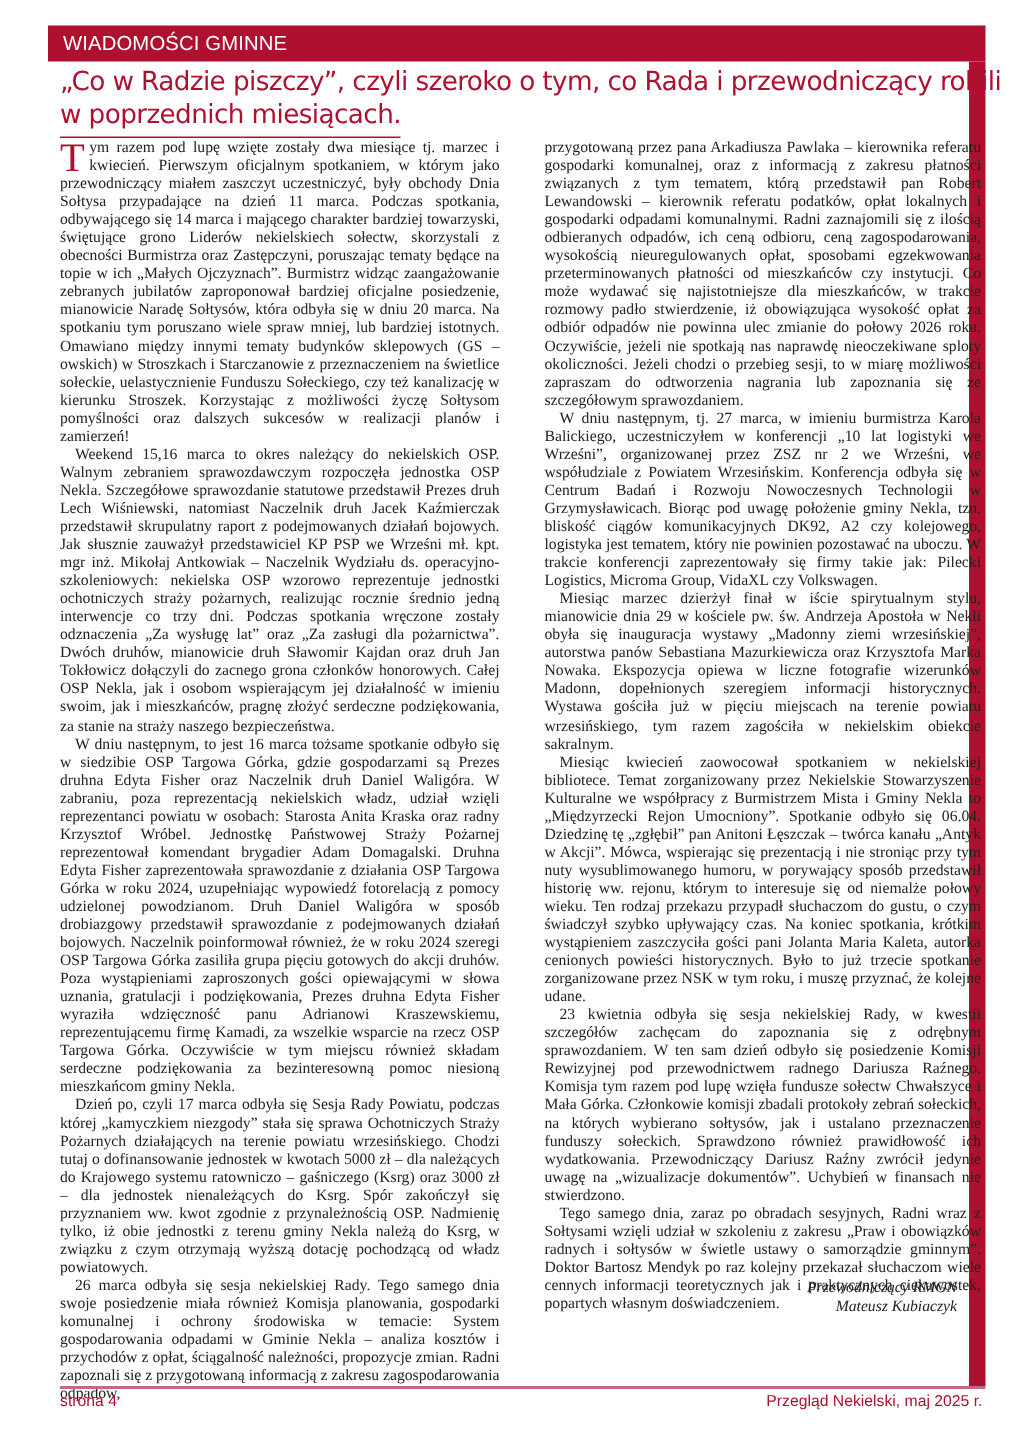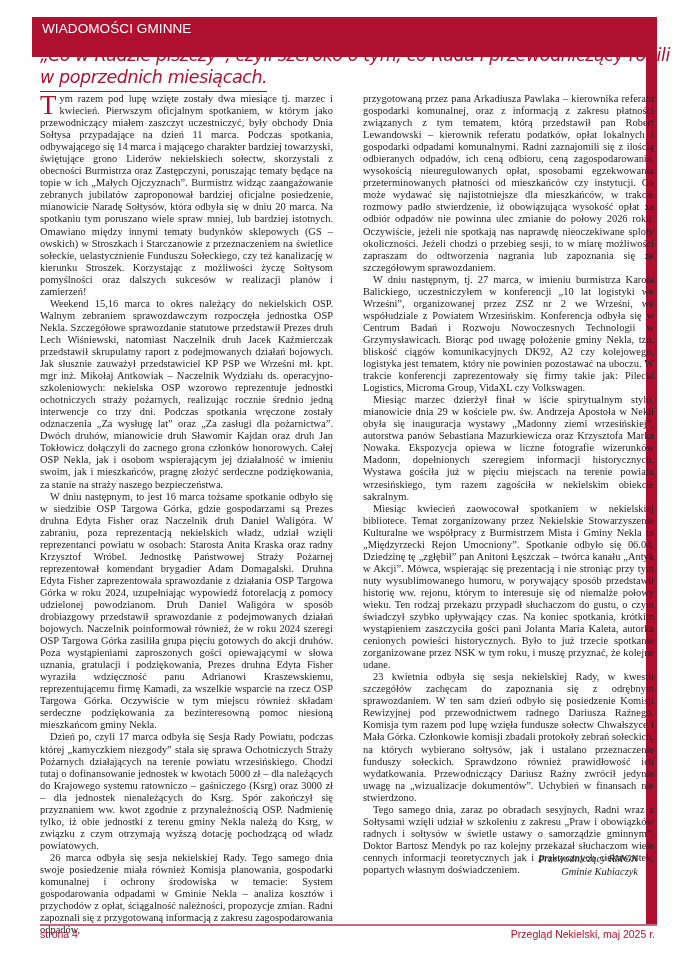--- a/index.html
+++ b/index.html
@@ -1,38 +1,37 @@
 <!DOCTYPE html>
 <html><head>
 <meta charset="utf-8">
 <style>
   html, body { margin: 0; padding: 0; background: #ffffff; }
   body { width: 679px; height: 960px; position: relative; overflow: hidden; }
   .page { position: absolute; left: 0; top: 0; width: 679px; height: 960px; background: #fff; }
 
   .section-bar {
-    position: absolute; left: 32px; top: 17px; width: 625px; height: 40px;
+    position: absolute; left: 32px; top: 17px; width: 625px; height: 24px;
     background: #b01030;
   }
   .section-bar-label {
     position: absolute; left: 10px; top: 4px;
     font-family: "Liberation Sans", "DejaVu Sans", sans-serif;
     font-size: 13.5px; color: #ffffff; letter-spacing: 0.1px;
   }
   .right-rule {
     position: absolute; left: 646px; top: 41px; width: 11px; height: 883px;
     background: #b01030;
   }
 
   .title {
     position: absolute; left: 40px; top: 44px; width: 600px;
     font-family: "DejaVu Sans", "Liberation Sans", sans-serif;
     font-size: 17.5px; line-height: 22px; color: #b01030;
     letter-spacing: -0.4px;
-    font-style: italic;
   }
   .title-line { display: block; white-space: nowrap; }
   .title-line.underlined { display: inline-block; border-bottom: 1.5px solid #b01030; padding-bottom: 4px; line-height: 20px; }
 
   .col {
     position: absolute; top: 93px;
     font-family: "Liberation Serif", "DejaVu Serif", serif;
     font-size: 10.45px; line-height: 12.05px; color: #222222;
     text-align: justify; hyphens: manual;
   }
@@ -89,20 +88,20 @@
     <p class="first">przygotowaną przez pana Arkadiusza Pawlaka – kierownika referatu gospodarki komunalnej, oraz z informacją z zakresu płatności związanych z tym tematem, którą przedstawił pan Robert Lewandowski – kierownik referatu podatków, opłat lokalnych i gospodarki odpadami komunalnymi. Radni zaznajomili się z ilością odbieranych odpadów, ich ceną odbioru, ceną zagospodarowania, wysokością nieuregulowanych opłat, sposobami egzekwowania przeterminowanych płatności od mieszkańców czy instytucji. Co może wydawać się najistotniejsze dla mieszkańców, w trakcie rozmowy padło stwierdzenie, iż obowiązująca wysokość opłat za odbiór odpadów nie powinna ulec zmianie do połowy 2026 roku. Oczywiście, jeżeli nie spotkają nas naprawdę nieoczekiwane sploty okoliczności.  Jeżeli chodzi o przebieg sesji, to w miarę możliwości zapraszam do odtworzenia nagrania lub zapoznania się ze szczegółowym sprawozdaniem.</p>
     <p>W dniu następnym, tj. 27 marca, w imieniu burmistrza Karola Balickiego, uczestniczyłem w konferencji „10 lat logistyki we Wrześni”, organizowanej przez ZSZ nr 2 we Wrześni, we współudziale z Powiatem Wrzesińskim. Konferencja odbyła się w Centrum Badań i Rozwoju Nowoczesnych Technologii w Grzymysławicach. Biorąc pod uwagę położenie gminy Nekla, tzn. bliskość ciągów komunikacyjnych DK92, A2 czy kolejowego, logistyka jest tematem, który nie powinien pozostawać na uboczu. W trakcie konferencji zaprezentowały się firmy takie jak: Pilecki Logistics, Microma Group, VidaXL czy Volkswagen.</p>
     <p>Miesiąc marzec dzierżył finał w iście spirytualnym stylu, mianowicie dnia 29 w kościele pw. św. Andrzeja Apostoła w Nekli obyła się inauguracja wystawy „Madonny ziemi wrzesińskiej”, autorstwa panów Sebastiana Mazurkiewicza oraz Krzysztofa Marka Nowaka. Ekspozycja opiewa w liczne fotografie wizerunków Madonn, dopełnionych szeregiem informacji historycznych. Wystawa gościła już w pięciu miejscach na terenie powiatu wrzesińskiego, tym razem zagościła w nekielskim obiekcie sakralnym.</p>
     <p>Miesiąc kwiecień zaowocował spotkaniem w nekielskiej bibliotece. Temat zorganizowany przez Nekielskie Stowarzyszenie Kulturalne we współpracy z Burmistrzem Mista i Gminy Nekla to „Międzyrzecki Rejon Umocniony”. Spotkanie odbyło się 06.04. Dziedzinę tę „zgłębił” pan Anitoni Łęszczak – twórca kanału „Antyk w Akcji”. Mówca, wspierając się prezentacją i nie stroniąc przy tym nuty wysublimowanego humoru, w porywający sposób przedstawił historię ww. rejonu, którym to interesuje się od niemalże połowy wieku. Ten rodzaj przekazu przypadł słuchaczom do gustu, o czym świadczył szybko upływający czas. Na koniec spotkania, krótkim wystąpieniem zaszczyciła gości pani Jolanta Maria Kaleta, autorka cenionych powieści historycznych. Było to już trzecie spotkanie zorganizowane przez NSK w tym roku, i muszę przyznać, że kolejne udane.</p>
     <p>23 kwietnia odbyła się sesja nekielskiej Rady, w kwestii szczegółów zachęcam do zapoznania się z odrębnym sprawozdaniem. W ten sam dzień odbyło się posiedzenie Komisji Rewizyjnej pod przewodnictwem radnego Dariusza Raźnego. Komisja tym razem pod lupę wzięła fundusze sołectw Chwałszyce i Mała Górka. Członkowie komisji zbadali protokoły zebrań sołeckich, na których wybierano sołtysów, jak i ustalano przeznaczenie funduszy sołeckich. Sprawdzono również prawidłowość ich wydatkowania. Przewodniczący Dariusz Raźny zwrócił jedynie uwagę na „wizualizacje dokumentów”. Uchybień w finansach nie stwierdzono.</p>
     <p>Tego samego dnia, zaraz po obradach sesyjnych, Radni wraz z Sołtysami wzięli udział w szkoleniu z zakresu „Praw i obowiązków radnych i sołtysów w świetle ustawy o samorządzie gminnym”. Doktor Bartosz Mendyk po raz kolejny przekazał słuchaczom wiele cennych informacji teoretycznych jak i praktycznych ciekawostek, popartych własnym doświadczeniem.</p>
   </div>
 
   <div class="signature">
     <div>Przewodniczący RMGN</div>
-    <div>Gminie Kubiaczyk</div>
+    <div>Mateusz Kubiaczyk</div>
   </div>
 
   <div class="footer-rule"></div>
   <div class="footer-left">strona 4</div>
   <div class="footer-right">Przegląd Nekielski, maj 2025 r.</div>
 
 </div>
 
 </body></html>

